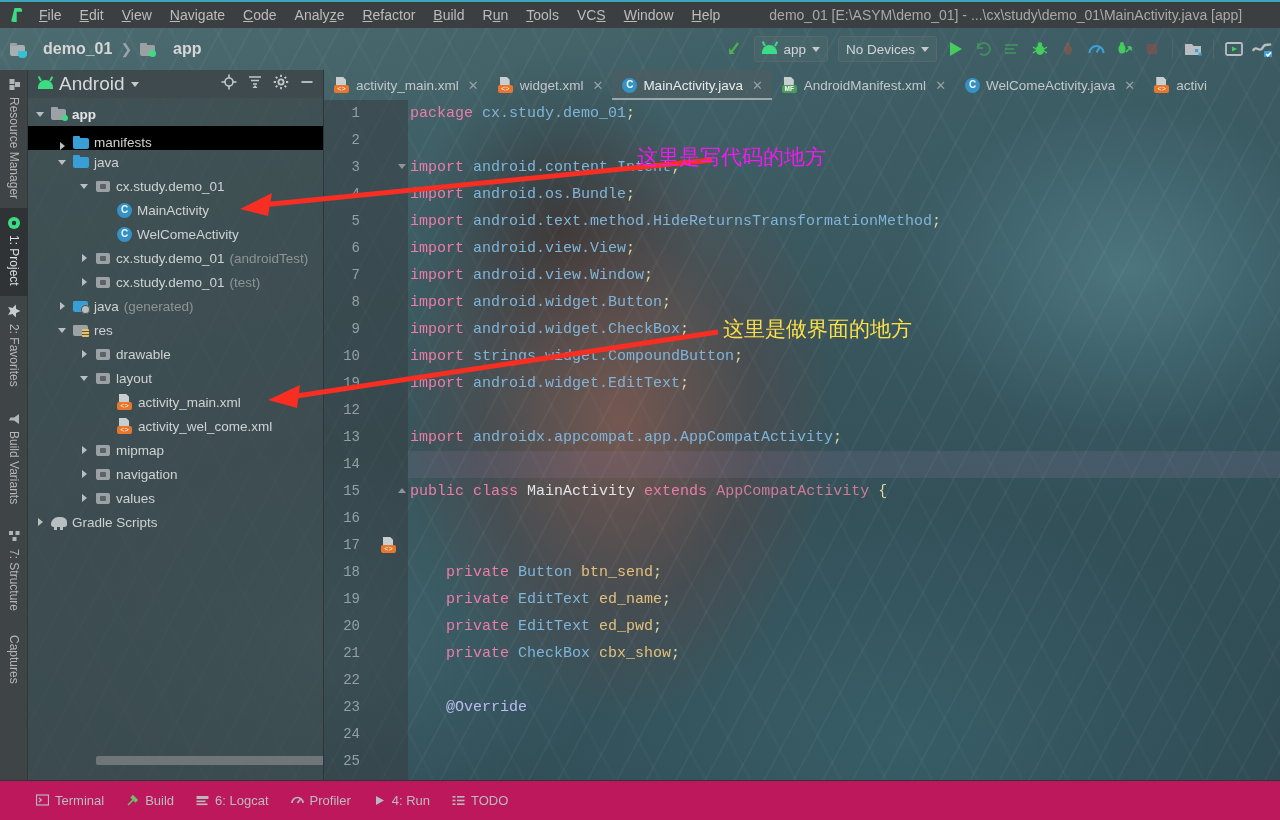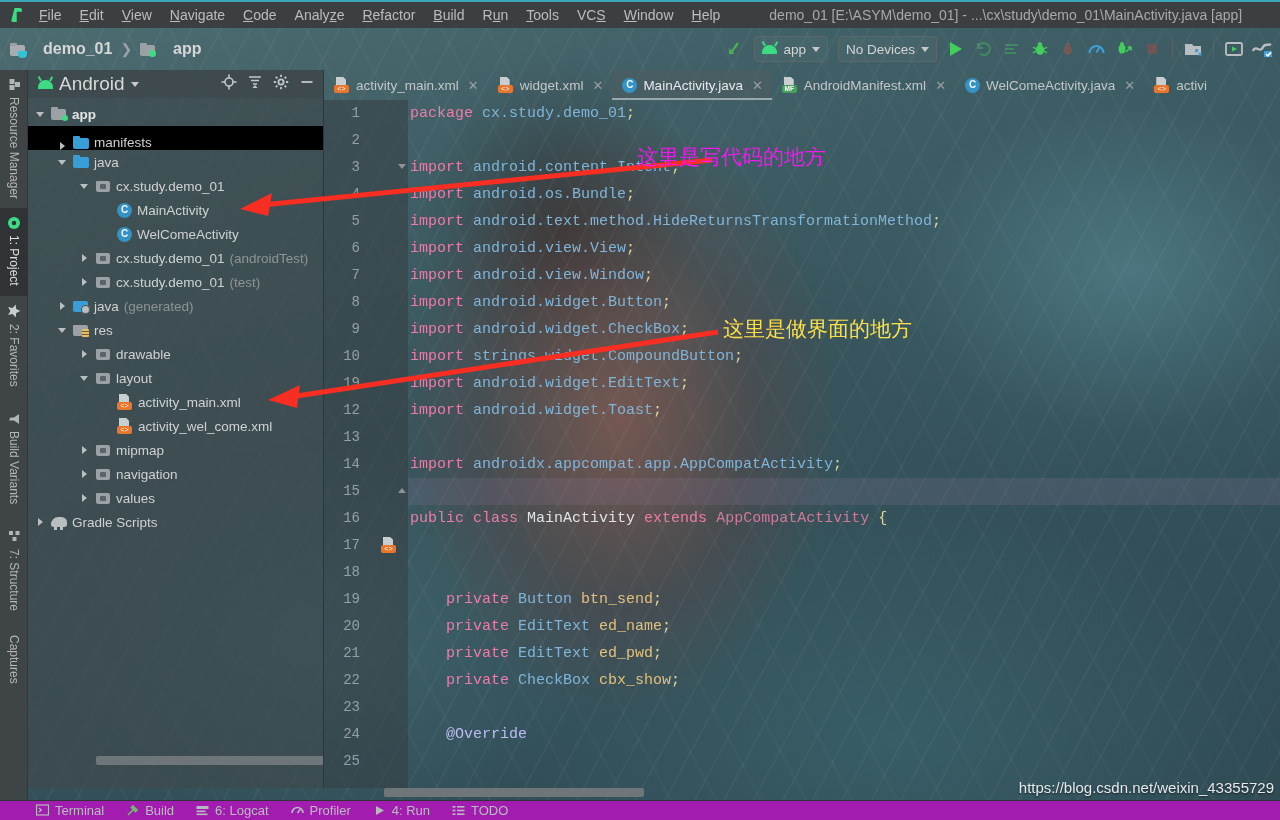--- a/index.html
+++ b/index.html
@@ -297,22 +297,22 @@
   
   .ed-hsb {
     position: absolute; left: 324px; bottom: 22px; width: 956px; height: 12px;
   }
   .ed-hsb .thumb {
     position: absolute; left: 60px; top: 2px; width: 260px; height: 9px; background: #6e7679; border-radius: 2px;
   }
 
   
   .statusbar {
-    position: absolute; left: 0; bottom: 0; width: 1280px; height: 20px;
-    background: #a21caf;
+    position: absolute; left: 0; bottom: 0; width: 1280px; height: 40px;
+    background: #be185d;
     border-top: 1px solid #2f3537;
     display: flex; align-items: center; gap: 22px; padding-left: 36px;
     color: #b8bdbf; font-size: 13px;
     overflow: hidden;
   }
   .sb-item { display: flex; align-items: center; gap: 5px; white-space: nowrap; }
   .sb-ico { width: 14px; height: 14px; position: relative; }
   .watermark {
     position: absolute; right: 6px; bottom: 24px;
     color: #e6eaec; font-size: 15px; font-family: "Liberation Sans", sans-serif;
@@ -766,21 +766,20 @@
           <div class="cline">&nbsp;</div>
           <div class="cline"><span class="kw">import</span><span class="plain"> </span><span class="pkg">android.content.Intent</span><span class="punct">;</span></div>
           <div class="cline"><span class="kw">import</span><span class="plain"> </span><span class="pkg">android.os.Bundle</span><span class="punct">;</span></div>
           <div class="cline"><span class="kw">import</span><span class="plain"> </span><span class="pkg">android.text.method.HideReturnsTransformationMethod</span><span class="punct">;</span></div>
           <div class="cline"><span class="kw">import</span><span class="plain"> </span><span class="pkg">android.view.View</span><span class="punct">;</span></div>
           <div class="cline"><span class="kw">import</span><span class="plain"> </span><span class="pkg">android.view.Window</span><span class="punct">;</span></div>
           <div class="cline"><span class="kw">import</span><span class="plain"> </span><span class="pkg">android.widget.Button</span><span class="punct">;</span></div>
           <div class="cline"><span class="kw">import</span><span class="plain"> </span><span class="pkg">android.widget.CheckBox</span><span class="punct">;</span></div>
           <div class="cline"><span class="kw">import</span><span class="plain"> </span><span class="pkg">strings.widget.CompoundButton</span><span class="punct">;</span></div>
           <div class="cline"><span class="kw">import</span><span class="plain"> </span><span class="pkg">android.widget.EditText</span><span class="punct">;</span></div>
-          <div class="cline"><span class="kw">import</span><span class="plain"> </span><span class="pkg">android.widget.Toast</span><span class="punct">;</span></div>
           <div class="cline">&nbsp;</div>
           <div class="cline"><span class="kw">import</span><span class="plain"> </span><span class="pkg">androidx.appcompat.app.AppCompatActivity</span><span class="punct">;</span></div>
           <div class="cline hl">&nbsp;</div>
           <div class="cline"><span class="kw">public</span><span class="plain"> </span><span class="kw">class</span><span class="plain"> </span><span class="clsname">MainActivity</span><span class="plain"> </span><span class="kw">extends</span><span class="plain"> </span><span class="cls2">AppCompatActivity</span><span class="plain"> </span><span class="punct">{</span></div>
           <div class="cline">&nbsp;</div>
           <div class="cline">&nbsp;</div>
           <div class="cline"><span class="plain">    </span><span class="kw">private</span><span class="plain"> </span><span class="typ">Button</span><span class="plain"> </span><span class="var">btn_send</span><span class="punct">;</span></div>
           <div class="cline"><span class="plain">    </span><span class="kw">private</span><span class="plain"> </span><span class="typ">EditText</span><span class="plain"> </span><span class="var">ed_name</span><span class="punct">;</span></div>
           <div class="cline"><span class="plain">    </span><span class="kw">private</span><span class="plain"> </span><span class="typ">EditText</span><span class="plain"> </span><span class="var">ed_pwd</span><span class="punct">;</span></div>
           <div class="cline"><span class="plain">    </span><span class="kw">private</span><span class="plain"> </span><span class="typ">CheckBox</span><span class="plain"> </span><span class="var">cbx_show</span><span class="punct">;</span></div>

